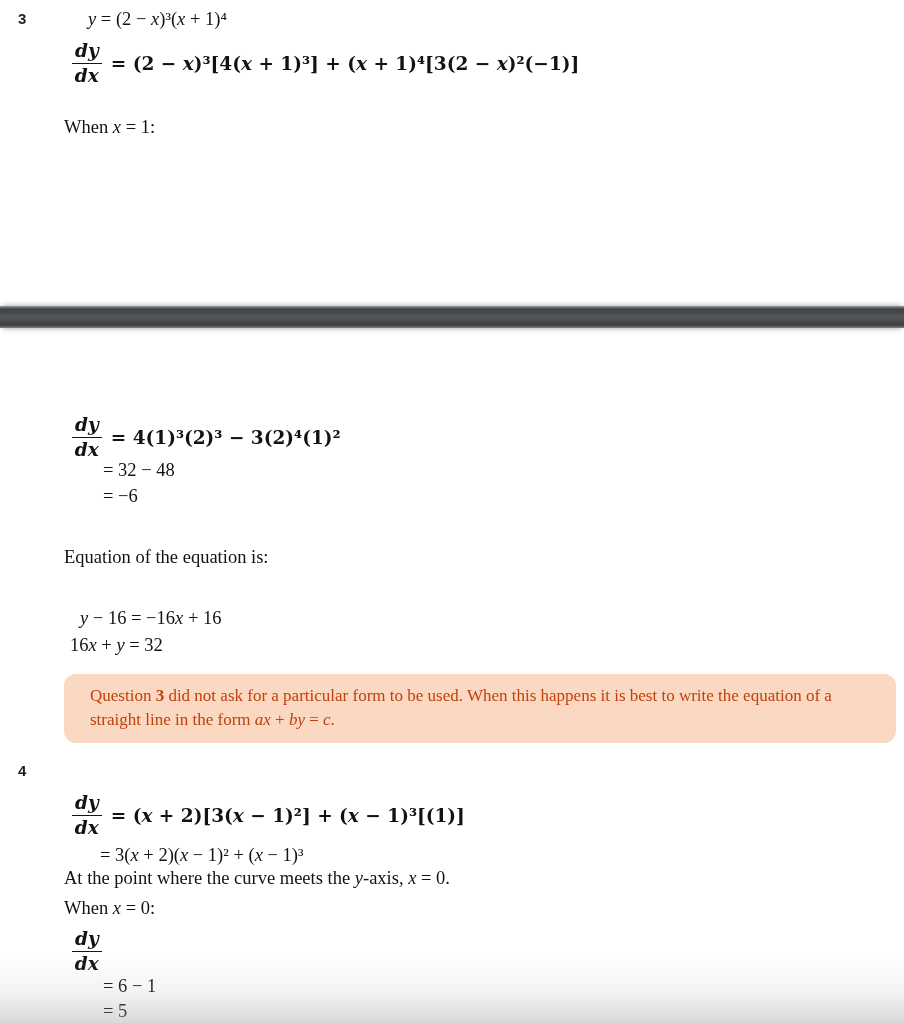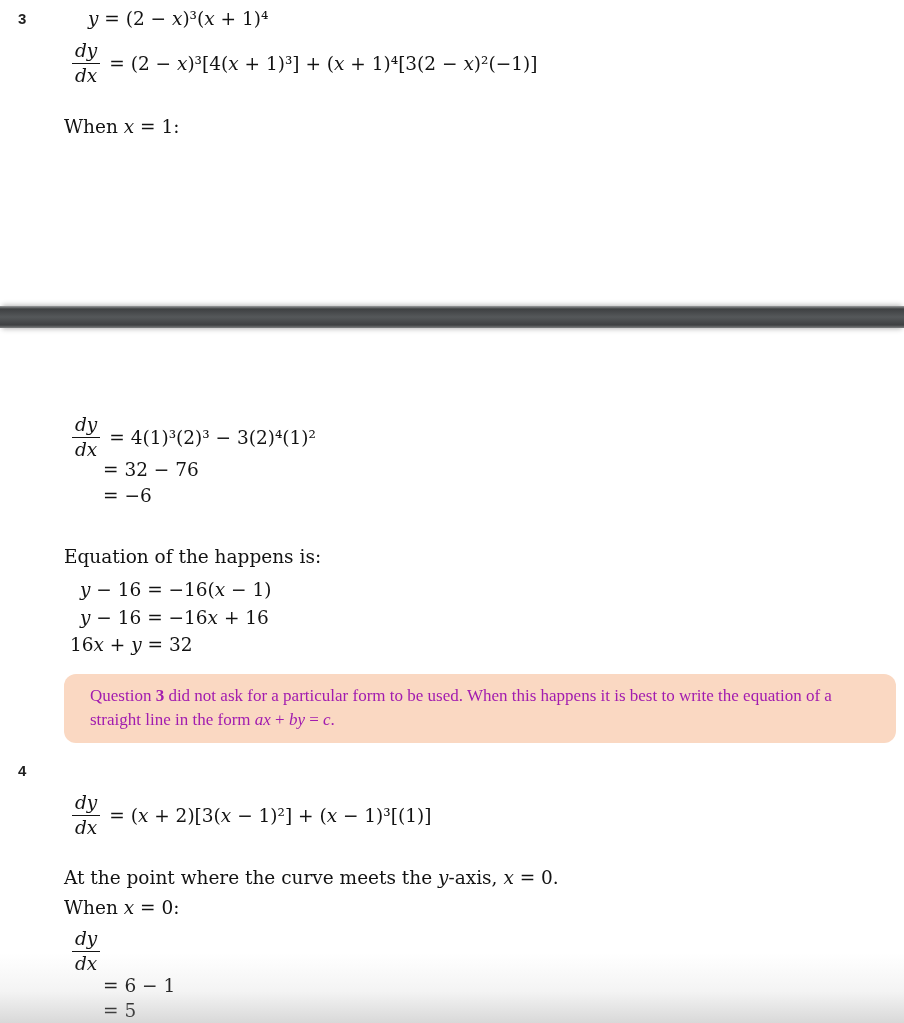--- a/index.html
+++ b/index.html
@@ -13,44 +13,45 @@
     position:absolute;
     font:bold 15px "Liberation Sans", sans-serif;
     color:#1f1f1f;
   }
   .tl{
     position:absolute;
     font-size:18.5px;
     line-height:24px;
     white-space:nowrap;
     color:#121212;
+    font-family:Liberation Serif, serif;
   }
   .mi i{ font-style:italic; }
   .frow{
     position:absolute;
     display:flex; align-items:center; gap:9px;
-    font-size:18.5px; white-space:nowrap; color:#121212;
+    font-size:18.5px; white-space:nowrap; color:#121212;font-weight:bold;
   }
   .frac{ display:inline-block; text-align:center; line-height:1.15; }
   .frac .num{ display:block; border-bottom:1.4px solid #141414; padding:0 3px 2px; }
   .frac .den{ display:block; padding-top:1px; }
   .pbar{
     position:absolute; left:0; top:306px; width:904px; height:22px;
     background:linear-gradient(180deg,#999b9c 0px,#3e4042 3px,#55585a 50%,#3e4042 19px,#7e8081 100%);
     box-shadow:0 -3px 5px -2px rgba(0,0,0,0.28), 0 3px 5px -2px rgba(0,0,0,0.28);
   }
   .notebox{
     position:absolute; left:64px; top:674px; width:832px; height:69px;
     border-radius:12px;
     background:var(--note-bg,#fad8c2);
   }
   .notebox .ntext{
     position:absolute; left:26px; top:10px; width:780px;
     font-family:"Liberation Serif", serif;
-    font-size:17px; line-height:24px; color:#a21caf;
+    font-size:17px; line-height:24px; color:#c2410c;
   }
   .notebox .nbold{ font-weight:bold; }
   .bottomfade{
     position:absolute; left:0; bottom:0; width:904px; height:70px;
     background:linear-gradient(to bottom, rgba(190,190,190,0) 0%, rgba(175,175,175,0.14) 55%, rgba(158,158,158,0.40) 100%);
     pointer-events:none;
   }
 </style>
 </head>
 <body>
@@ -77,47 +78,47 @@
   <div class="pbar"></div>
 
   <div class="frow" style="left:72px;top:414px">
     <span class="frac">
       <span class="num mi"><i>dy</i></span>
       <span class="den mi"><i>dx</i></span>
     </span>
     <span class="mi">= 4(1)³(2)³ − 3(2)⁴(1)²</span>
   </div>
 
-  <div class="tl mi" style="left:103px;top:458px">= 32 − 76</div>
+  <div class="tl mi" style="left:103px;top:458px">= 32 − 48</div>
   <div class="tl mi" style="left:103px;top:484px">= −6</div>
 
 
-  <div class="tl" style="left:64px;top:545px">Equation of the happens is:</div>
+  <div class="tl" style="left:64px;top:545px">Equation of the equation is:</div>
 
-  <div class="tl mi" style="left:80px;top:578px"><i>y</i> − 16 = −16(<i>x</i> − 1)</div>
   <div class="tl mi" style="left:80px;top:606px"><i>y</i> − 16 = −16<i>x</i> + 16</div>
   <div class="tl mi" style="left:70px;top:633px">16<i>x</i> + <i>y</i> = 32</div>
 
   <div class="notebox">
     <div class="ntext">
       <span>Question </span><span class="nbold">3</span><span> did not ask for a particular form to be used. When this happens it is best to write the equation of a straight line in the form </span><span class="mi"><i>ax</i> + <i>by</i> = <i>c</i></span><span>.</span>
     </div>
   </div>
 
   <div class="qnum" style="left:18px;top:762px">4</div>
 
 
   <div class="frow" style="left:72px;top:792px">
     <span class="frac">
       <span class="num mi"><i>dy</i></span>
       <span class="den mi"><i>dx</i></span>
     </span>
     <span class="mi">= (<i>x</i> + 2)[3(<i>x</i> − 1)²] + (<i>x</i> − 1)³[(1)]</span>
   </div>
 
+  <div class="tl mi" style="left:100px;top:843px">= 3(<i>x</i> + 2)(<i>x</i> − 1)² + (<i>x</i> − 1)³</div>
 
   <div class="tl" style="left:64px;top:866px">
     <span>At the point where the curve meets the </span><span class="mi"><i>y</i></span><span>-axis, </span><span class="mi"><i>x</i> = 0</span><span>.</span>
   </div>
 
   <div class="tl" style="left:64px;top:896px">
     <span>When </span><span class="mi"><i>x</i> = 0</span><span>:</span>
   </div>
 
   <div class="frow" style="left:72px;top:928px">

